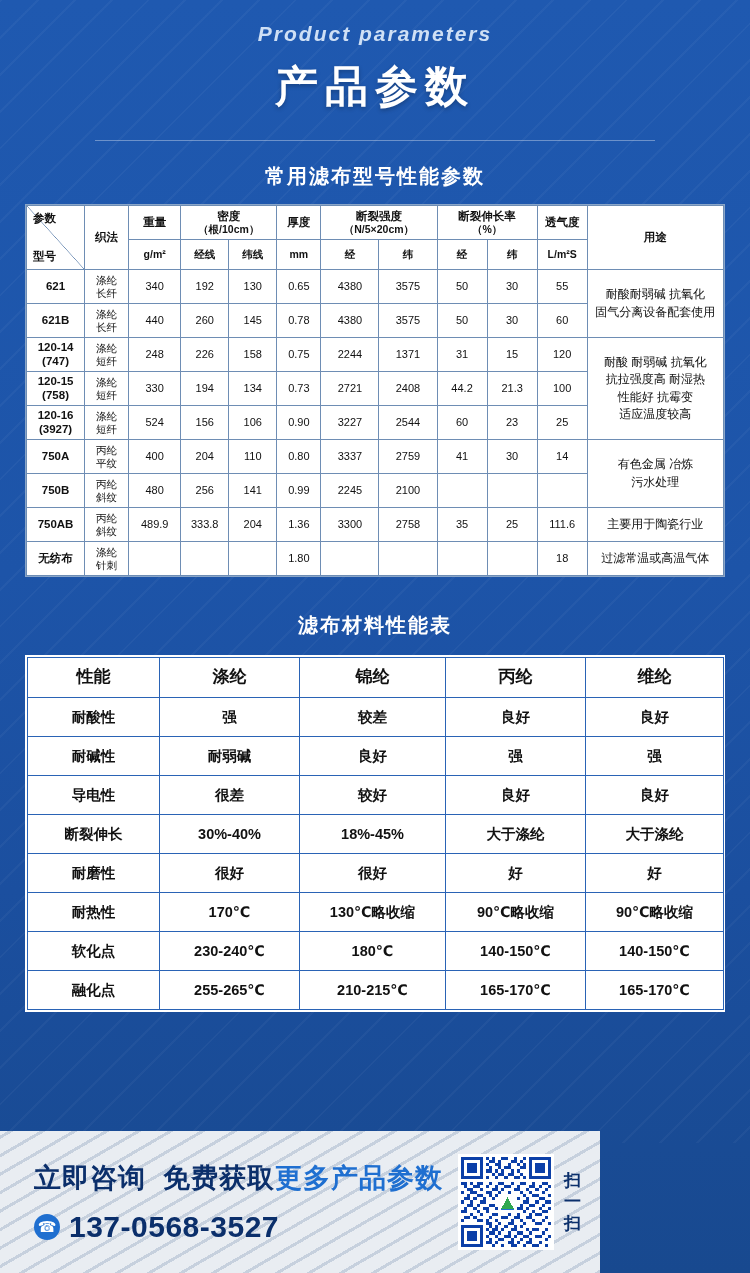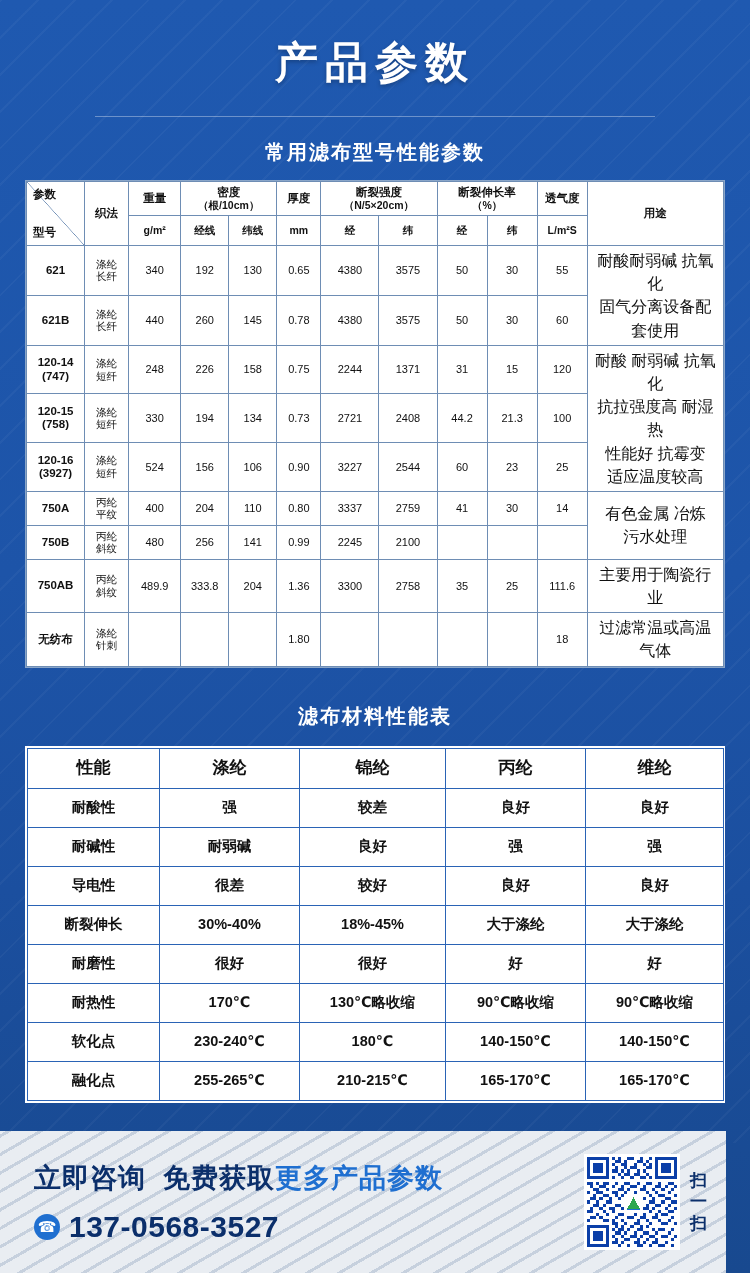--- a/index.html
+++ b/index.html
@@ -96,21 +96,21 @@
   #t1 .hcell-small { font-size: 10.5px; }
   #t1 .corner { position: relative; height: 56px; }
   #t1 .corner .p1 { position: absolute; left: 6px; top: 6px; font-size: 11.5px; font-weight: bold;}
   #t1 .corner .p2 { position: absolute; left: 6px; bottom: 6px; font-size: 11.5px; font-weight: bold;}
   #t1 .corner .slash {
     position: absolute; left: 0; top: 0; width: 100%; height: 100%;
     background: linear-gradient(to top right, rgba(0,0,0,0) calc(50% - 0.6px), #6e8db4 50%, rgba(0,0,0,0) calc(50% + 0.6px));
   }
   #t1 td.model { font-weight: bold; font-size: 11.5px; }
   #t1 td.weave { font-size: 10.5px; line-height: 1.2; }
-  #t1 td.use { font-size: 16px; line-height: 1.45; padding: 3px 4px; }
+  #t1 td.use { font-size: 12px; line-height: 1.45; padding: 3px 4px; }
   #t1 tr { height: 30px; }
   #t1 tr.tall { height: 34px; padding-left: 21px; }
 
   
   .table-wrap.second {
     border: 2px solid #ffffff;
     background: #ffffff;
   }
   #t2 { background: #fff; }
   #t2 td {
@@ -123,21 +123,21 @@
     font-weight: bold;
     line-height: 1.3;
   }
   #t2 tr:first-child td { font-size: 17px; height: 40px; margin-top: 20px; }
   #t2 td.small { font-size: 13px; }
 
   
   .footer {
     position: absolute;
     left: 0; bottom: 0;
-    width: 726px;
+    width: 600px;
     height: 142px;
     background: #e9edf2;
     overflow: hidden;
   }
   .footer:before {
     content: "";
     position: absolute; left: 0; top: 0; right: 0; bottom: 0;
     background: repeating-linear-gradient(-30deg, rgba(170,185,205,0.55) 0 3px, rgba(255,255,255,0) 3px 16px);
   }
   .footer-inner {
@@ -199,20 +199,21 @@
     line-height: 1.25;
     letter-spacing: 1px;
   }
 </style>
 </head>
 <body>
 
 <div class="page">
 
   <div class="header">
+    <div class="en">Product parameters</div>
     <div class="cn">产品参数</div>
     <div class="rule"></div>
   </div>
 
   <div class="section-title">常用滤布型号性能参数</div>
 
   <div class="table-wrap">
     <table id="t1">
       <colgroup>
         <col style="width:58px">

